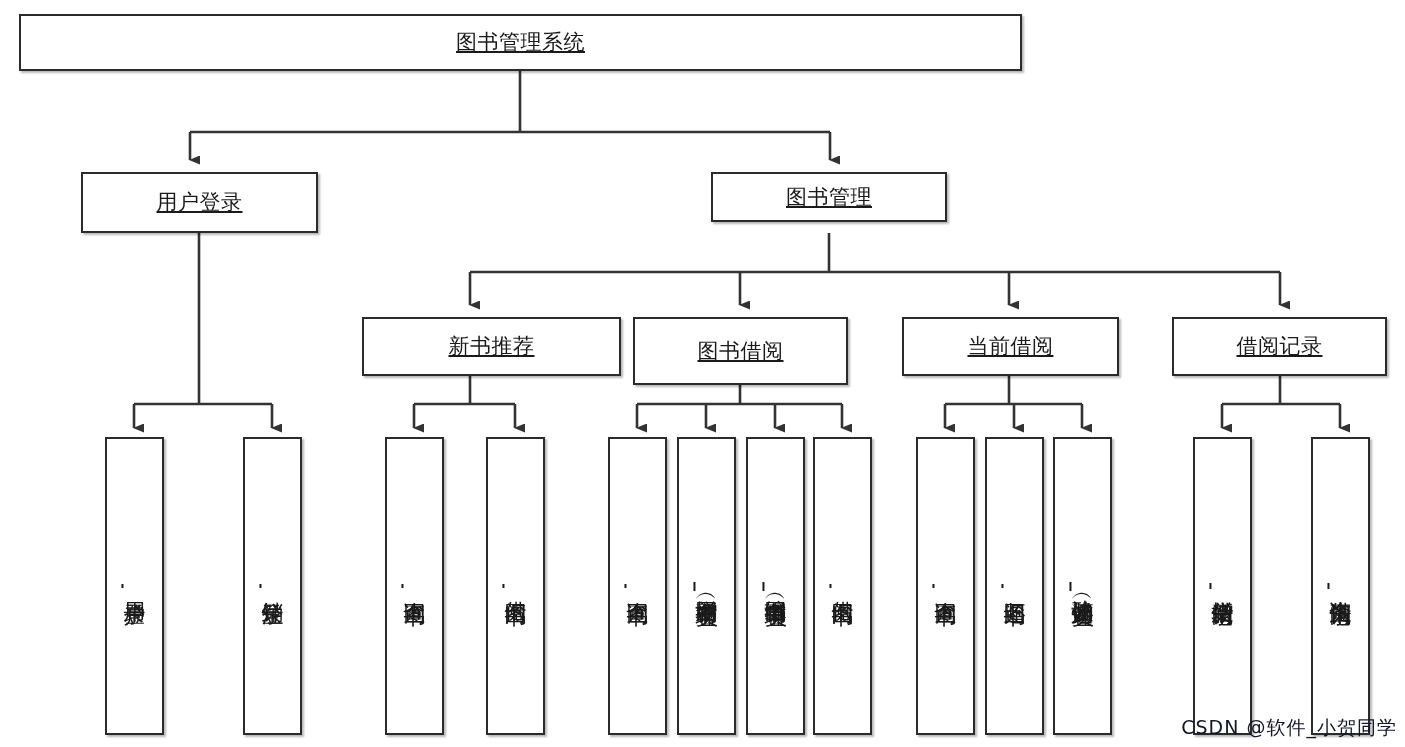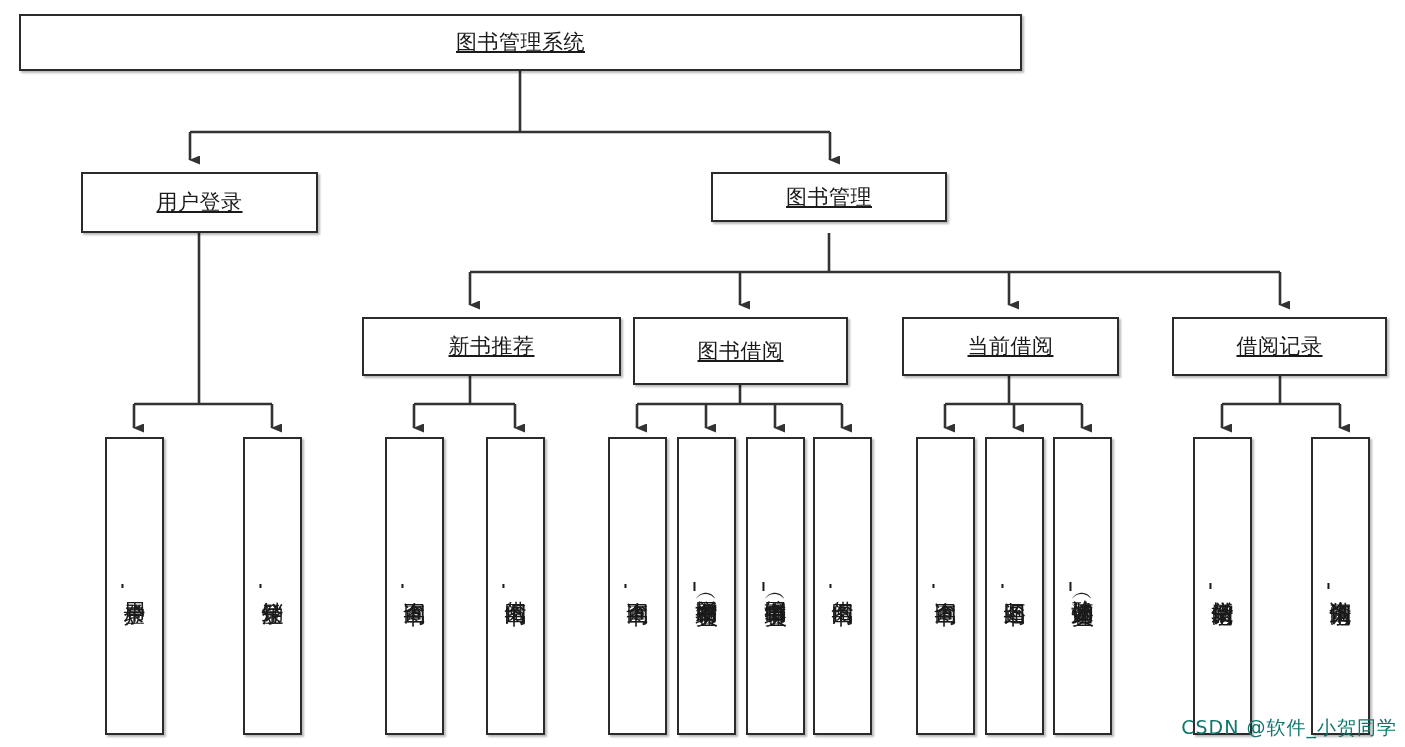--- a/index.html
+++ b/index.html
@@ -53,21 +53,21 @@
     letter-spacing: 1px;
     white-space: normal;
     max-height: 270px;
     text-align: center;
   }
   #watermark {
     position: absolute;
     right: 8px;
     bottom: 6px;
     font-size: 19px;
-    color: #0f766e;
+    color: #0f172a;
     letter-spacing: 1px;
     white-space: nowrap;
   }
 </style>
 </head>
 <body>
 
 <div id="canvas">
 
   <svg class="edges" viewBox="0 0 1405 747" xmlns="http://www.w3.org/2000/svg">

